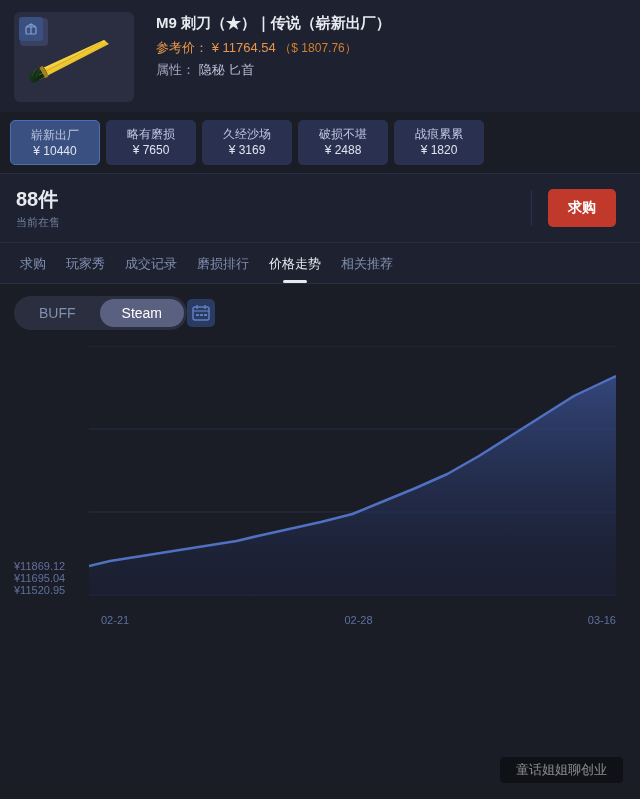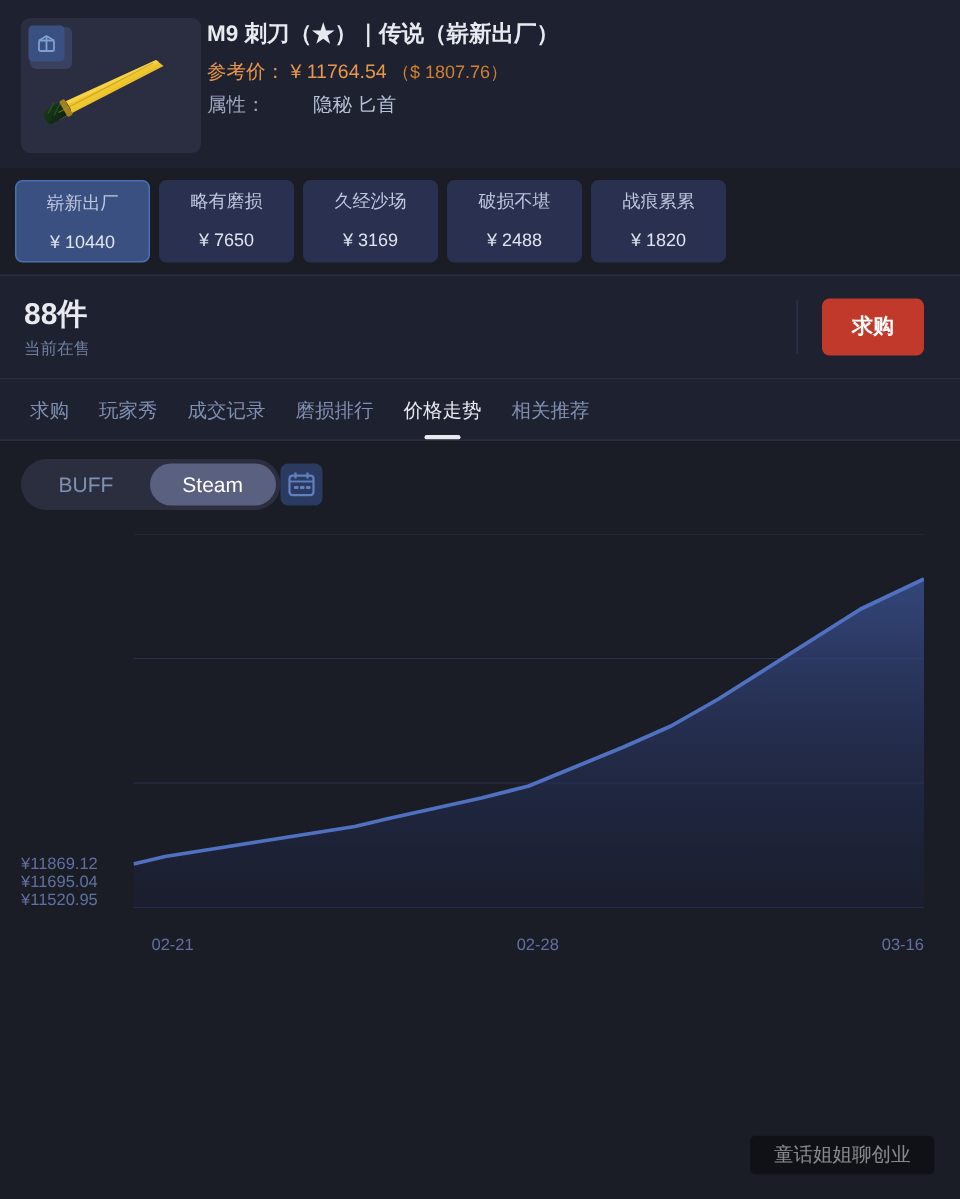--- a/index.html
+++ b/index.html
@@ -11,21 +11,21 @@
       color: #fff;
       overflow-x: hidden;
     }
 
     
     .header-section {
       background: #1e2130;
       padding: 12px 14px 10px;
       display: flex;
       align-items: flex-start;
-      gap: 4px;
+      gap: 22px;
     }
     .item-image-container {
       width: 120px;
       height: 90px;
       background: #2a2e40;
       border-radius: 6px;
       flex-shrink: 0;
       display: flex;
       align-items: center;
       justify-content: center;
@@ -60,21 +60,20 @@
       font-size: 13px;
       color: #e8964a;
       margin-bottom: 4px;
     }
     .item-attr {
       font-size: 13px;
       color: #a0a8c0;
     }
     .item-attr span.attr-val {
       color: #b8c0d8;
-      margin-left: 28px;
     }
 
     
     .condition-tabs {
       display: flex;
       background: #1a1d26;
       padding: 8px 10px;
       gap: 6px;
       overflow-x: auto;
     }
@@ -93,21 +92,21 @@
     }
     .condition-tab .cond-name {
       font-size: 12px;
       color: #c0c8e0;
       display: block;
     }
     .condition-tab .cond-price {
       font-size: 12px;
       color: #e0e4f0;
       display: block;
-      margin-top: 10px;
+      margin-top: 0;
     }
 
     
     .stats-row {
       display: flex;
       align-items: center;
       background: #1e2130;
       padding: 12px 16px;
       border-top: 1px solid #2a2e40;
       border-bottom: 1px solid #2a2e40;

